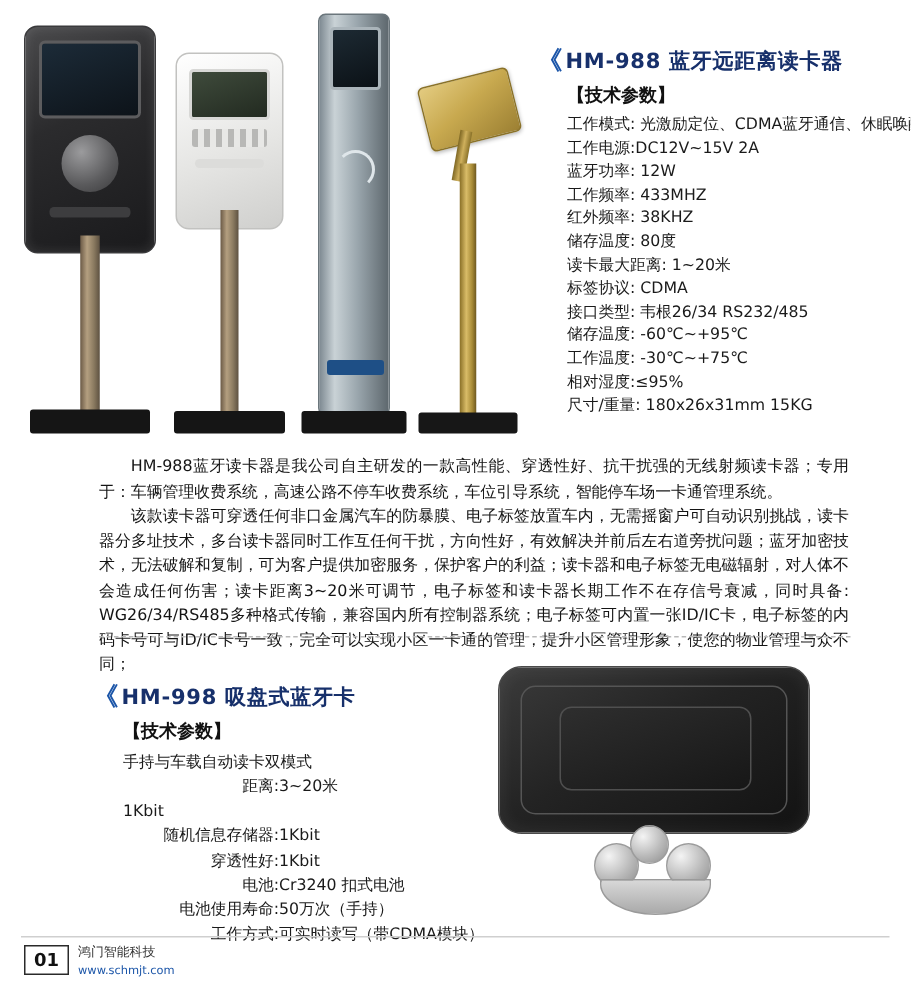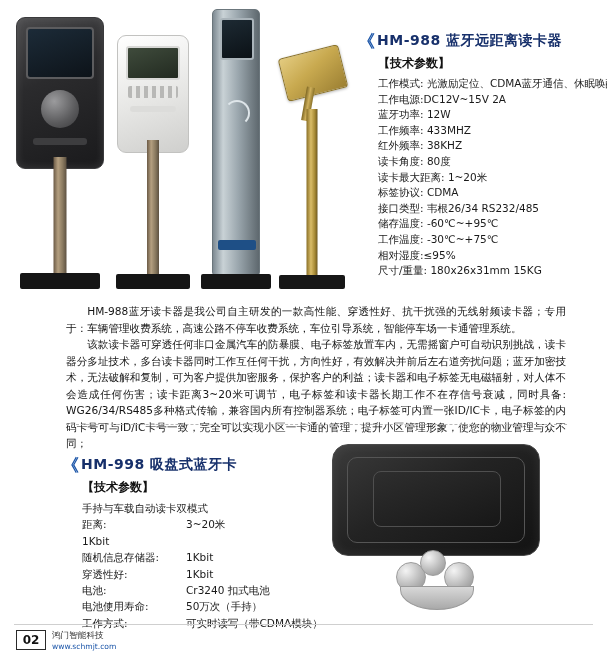--- a/index.html
+++ b/index.html
@@ -176,21 +176,21 @@
     line-height: 15.6px;
   }
   .spec-row { white-space: nowrap; }
 
   .spec-table {
     position: absolute;
     font-size: 10.5px;
     color: #1a1a1a;
     line-height: 16.4px;
   }
-  .spec-table .r { display: flex; }
+  .spec-table .r { display: flex; text-align: right; }
   .spec-table .k { width: 104px; white-space: nowrap; }
   .spec-table .v { white-space: nowrap; }
 
   
   .body-copy {
     position: absolute;
     font-size: 10.6px;
     line-height: 16.5px;
     color: #141414;
     text-align: justify;
@@ -316,21 +316,21 @@
   </div>
 
   <div class="spec-label" style="left:378px; top:55px;">【技术参数】</div>
 
   <div class="spec-list" style="left:378px; top:76px; width:225px;">
     <div class="spec-row">工作模式: 光激励定位、CDMA蓝牙通信、休眠唤醒</div>
     <div class="spec-row">工作电源:DC12V~15V   2A</div>
     <div class="spec-row">蓝牙功率: 12W</div>
     <div class="spec-row">工作频率: 433MHZ</div>
     <div class="spec-row">红外频率: 38KHZ</div>
-    <div class="spec-row">读卡角度: 80度</div>
+    <div class="spec-row">储存温度: 80度</div>
     <div class="spec-row">读卡最大距离: 1~20米</div>
     <div class="spec-row">标签协议: CDMA</div>
     <div class="spec-row">接口类型: 韦根26/34  RS232/485</div>
     <div class="spec-row">储存温度: -60℃~+95℃</div>
     <div class="spec-row">工作温度: -30℃~+75℃</div>
     <div class="spec-row">相对湿度:≤95%</div>
     <div class="spec-row">尺寸/重量: 180x26x31mm  15KG</div>
   </div>
 
   <div class="body-copy" style="left:66px; top:303px; width:500px;">
@@ -387,19 +387,19 @@
     </div>
     <div class="suction">
       <div class="suc-ball suc-b1"></div>
       <div class="suc-ball suc-b2"></div>
       <div class="suc-ball suc-b3"></div>
       <div class="suc-cup"></div>
     </div>
   </div>
 
   <div class="footer-rule"></div>
-  <div class="page-num">02</div>
+  <div class="page-num">01</div>
   <div class="footer-brand">
     <div>鸿门智能科技</div>
     <div class="url">www.schmjt.com</div>
   </div>
 
 </div>
 
 </body></html>

